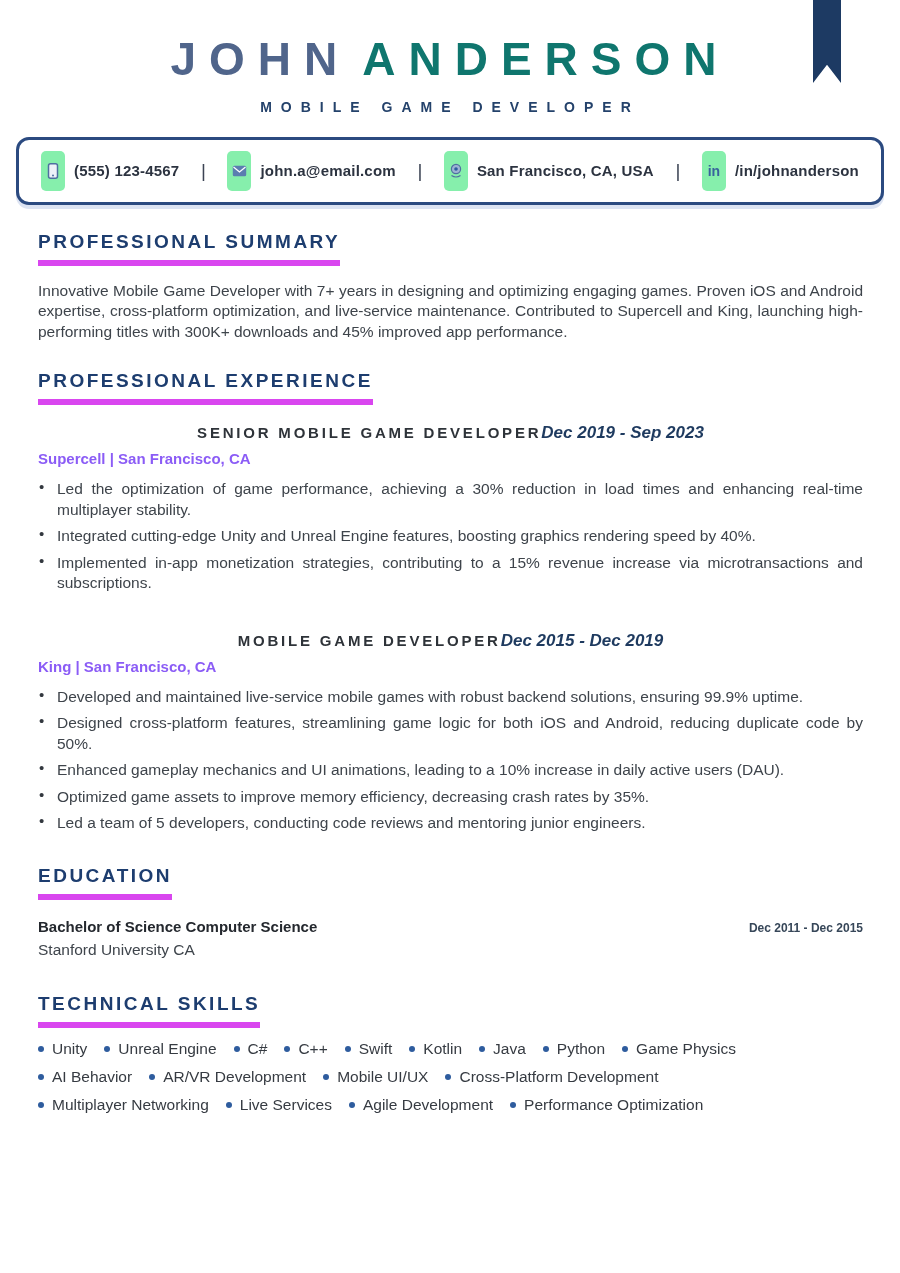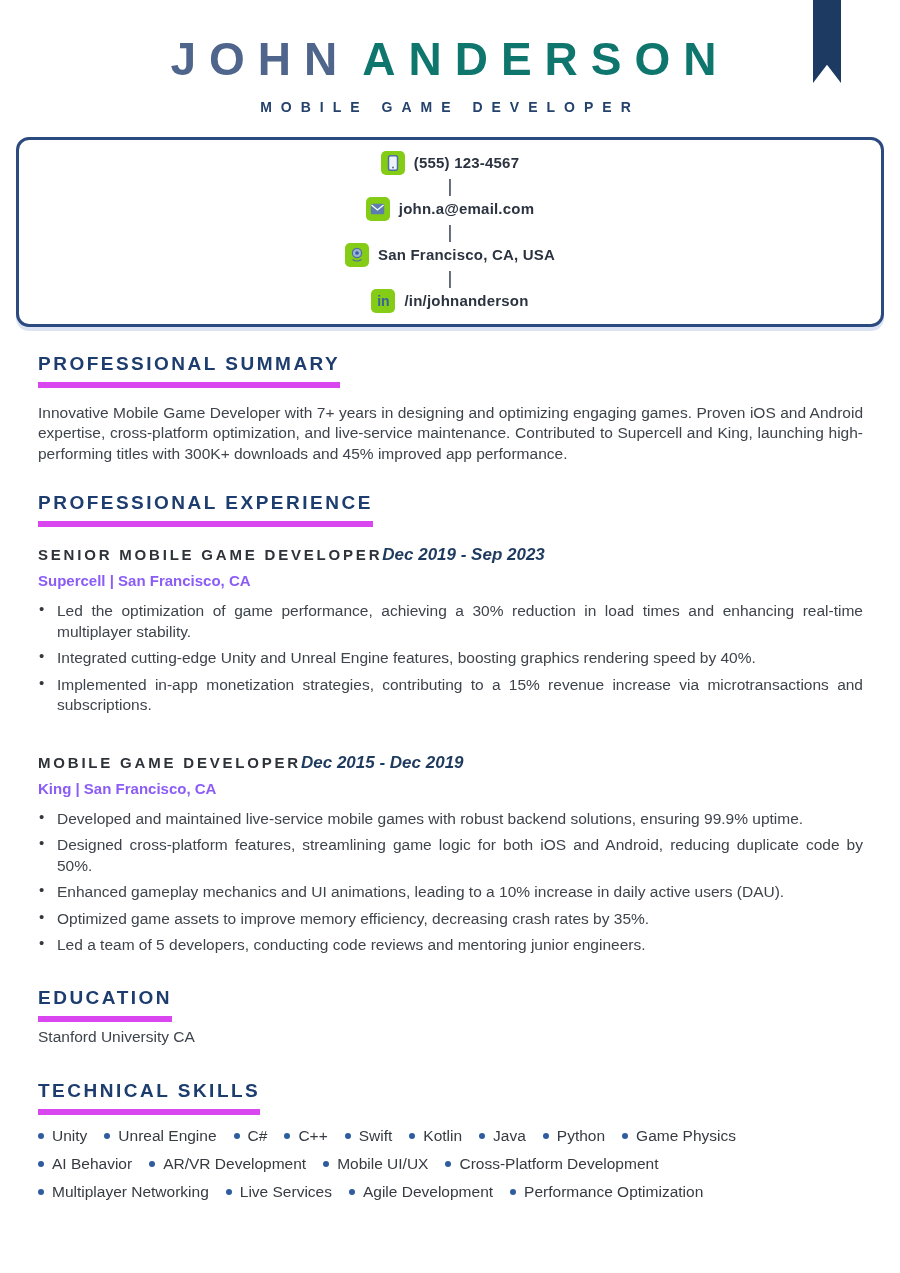--- a/index.html
+++ b/index.html
@@ -47,27 +47,26 @@
   .contact-bar {
     margin: 22px 16px 0 16px;
     border: 3px solid #2b4a80;
     border-radius: 13px;
     background: #ffffff;
     box-shadow: 0 4px 0 rgba(130, 155, 210, 0.28);
     padding: 11px 22px;
     display: flex;
     align-items: center;
     justify-content: space-between;
-    flex-direction: column;
   }
   .contact-item { display: flex; align-items: center; gap: 9px; }
   .contact-icon {
-    width: 24px; height: 24px;
+    width: 24px; height: 40px;
     border-radius: 5px;
-    background: #84cc16;
+    background: #86efac;
     display: flex; align-items: center; justify-content: center;
     flex: none;
   }
   .contact-icon svg { display: block; }
   .linkedin-glyph {
     font-size: 14px; font-weight: bold; color: #39639c;
     font-family: "Liberation Sans", sans-serif;
   }
   .contact-text { font-size: 15px; font-weight: bold; color: #2c3340; letter-spacing: .2px; }
   .contact-sep { color: #3c4454; font-size: 19px; font-weight: 400; padding: 0 2px; }
@@ -88,21 +87,21 @@
     margin-top: 15px;
     font-size: 15.5px;
     line-height: 1.33;
     color: #3e444b;
     text-align: justify;
   }
 
   .experience-section { margin-top: 28px; }
   .job { margin-top: 18px; }
   .job + .job { margin-top: 37px; }
-  .job-header { display: flex; justify-content: flex-start; align-items: baseline; }
+  .job-header { display: flex; justify-content: center; align-items: baseline; }
   .job-title {
     font-size: 15px; font-weight: bold; letter-spacing: 2.8px; color: #2e3339;
   }
   .job-dates {
     font-size: 17px; font-weight: bold; font-style: italic; color: #1e3a5f;
     white-space: nowrap;
   }
   .job-company { margin-top: 7px; font-size: 15px; font-weight: bold; color: #8b5cf6; }
 
   ul.bullet-list { margin-top: 12px; list-style: none; }
@@ -227,20 +226,24 @@
             <li>Designed cross-platform features, streamlining game logic for both iOS and Android, reducing duplicate code by 50%.</li>
             <li>Enhanced gameplay mechanics and UI animations, leading to a 10% increase in daily active users (DAU).</li>
             <li>Optimized game assets to improve memory efficiency, decreasing crash rates by 35%.</li>
             <li>Led a team of 5 developers, conducting code reviews and mentoring junior engineers.</li>
           </ul>
       </div>
     </div>
 
     <div class="education-section">
       <div class="section-heading">EDUCATION</div>
+      <div class="edu-row">
+        <span class="edu-degree">Bachelor of Science Computer Science</span>
+        <span class="edu-dates">Dec 2011 - Dec 2015</span>
+      </div>
       <div class="edu-school">Stanford University CA</div>
     </div>
 
     <div class="skills-section">
       <div class="section-heading">TECHNICAL SKILLS</div>
       <div class="skills-list">
           <div class="skill-row">
             <span class="skill-item">
               <span class="skill-dot"></span>
               <span class="skill-label">Unity</span>

